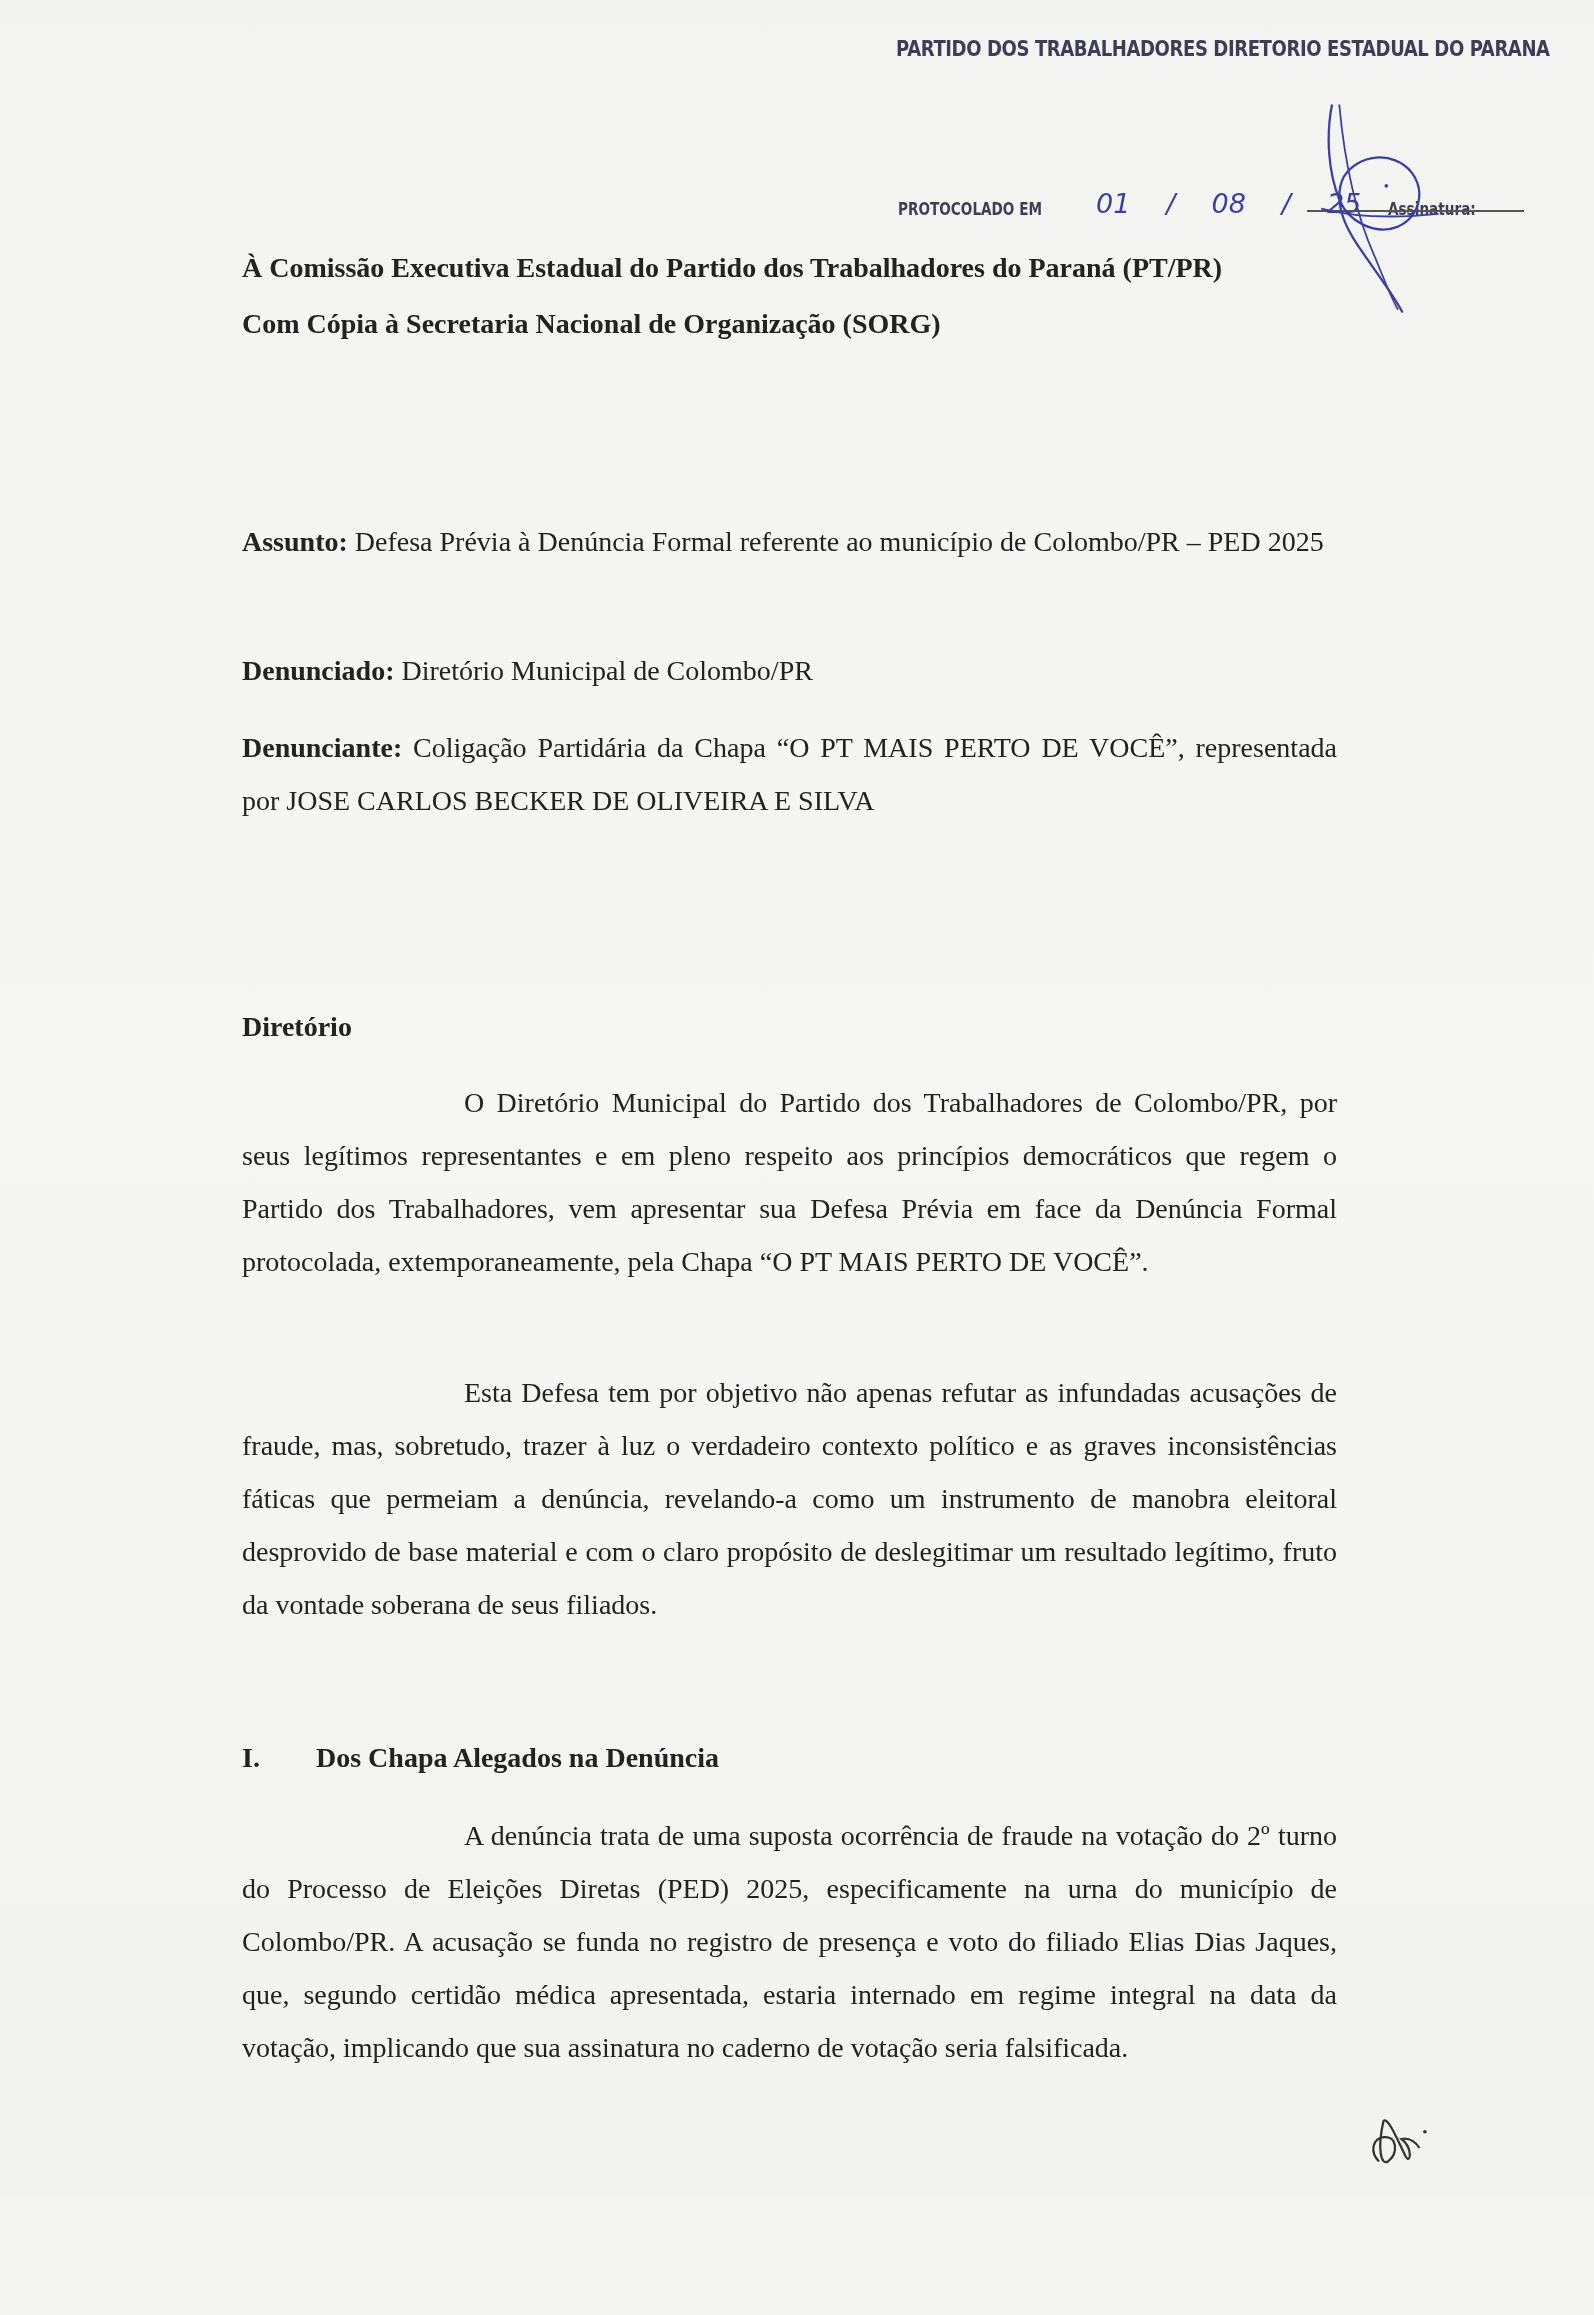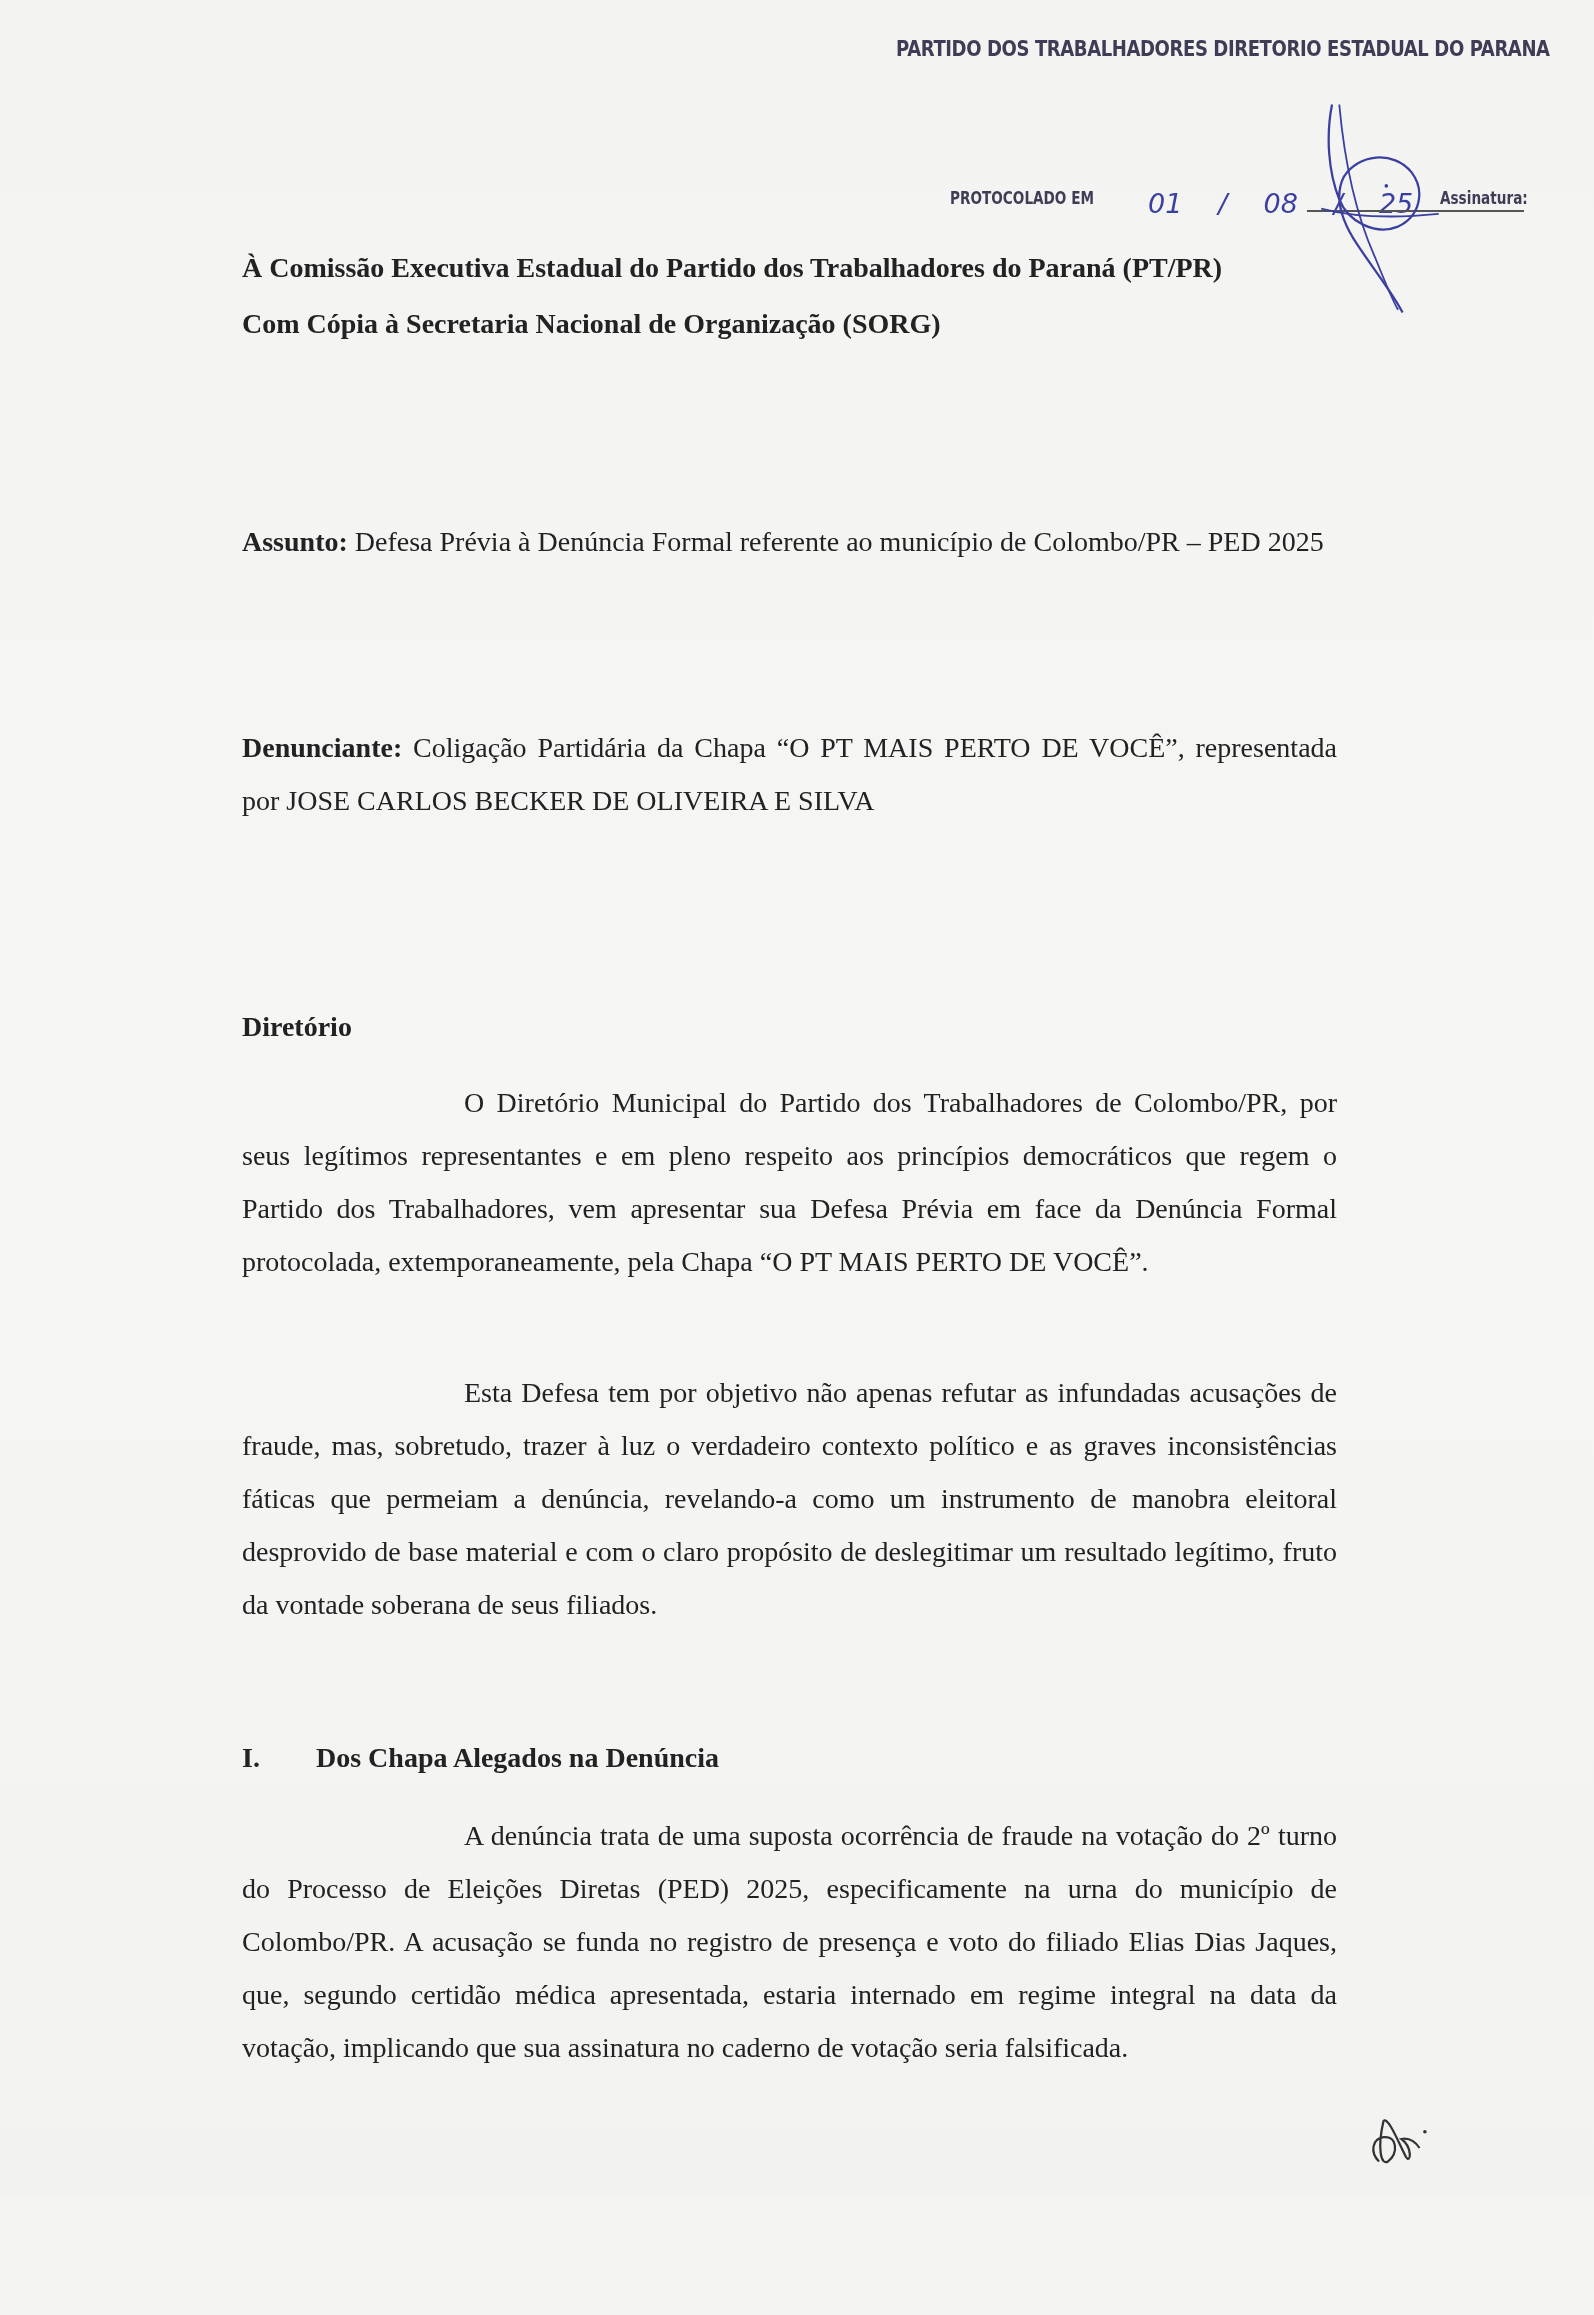--- a/index.html
+++ b/index.html
@@ -15,22 +15,22 @@
       background: linear-gradient(180deg, #f3f3f2 0%, #f6f6f5 50%, #f2f2f1 100%);
     }
     .stamp-header {
       position: absolute; left: 896px; top: 36px;
       font-family: "DejaVu Sans", sans-serif;
       font-weight: bold; font-size: 22px; letter-spacing: -0.5px;
       color: #3e3d55; transform: scaleX(0.82); transform-origin: left center;
       white-space: nowrap;
     }
     .protocol {
-      position: absolute; left: 950px; top: 188px;
-      display: flex; align-items: flex-start; white-space: nowrap;
+      position: absolute; left: 898px; top: 188px;
+      display: flex; align-items: flex-end; white-space: nowrap;
       color: #3e3d55;
     }
     .protocol .lbl {
       font-family: "DejaVu Sans", sans-serif; font-weight: bold; font-size: 17px;
       transform: scaleX(0.8); transform-origin: left center; display: inline-block;
     }
     .protocol .hand {
       font-family: "DejaVu Sans", sans-serif; font-style: italic;
       color: #3a3fa0; font-size: 27px; margin: 0 18px;
     }
@@ -77,20 +77,24 @@
   <div class="txt bold" style="top:240px; line-height:56px;">
     <div>À Comissão Executiva Estadual do Partido dos Trabalhadores do Paraná (PT/PR)</div>
     <div>Com Cópia à Secretaria Nacional de Organização (SORG)</div>
   </div>
 
   <div class="txt just" style="top:515px;">
     <span class="bold">Assunto:</span>
     <span>Defesa Prévia à Denúncia Formal referente ao município de Colombo/PR – PED 2025</span>
   </div>
 
+  <div class="txt" style="top:644px;">
+    <span class="bold">Denunciado:</span>
+    <span>Diretório Municipal de Colombo/PR</span>
+  </div>
 
   <div class="txt just" style="top:721px;">
     <span class="bold">Denunciante:</span>
     <span>Coligação Partidária da Chapa “O PT MAIS PERTO DE VOCÊ”, representada por JOSE CARLOS BECKER DE OLIVEIRA E SILVA</span>
   </div>
 
   <div class="txt bold" style="top:1000px;">Diretório</div>
 
   <div class="txt just indent" style="top:1076px;">O Diretório Municipal do Partido dos Trabalhadores de Colombo/PR, por seus legítimos representantes e em pleno respeito aos princípios democráticos que regem o Partido dos Trabalhadores, vem apresentar sua Defesa Prévia em face da Denúncia Formal protocolada, extemporaneamente, pela Chapa “O PT MAIS PERTO DE VOCÊ”.</div>
 

